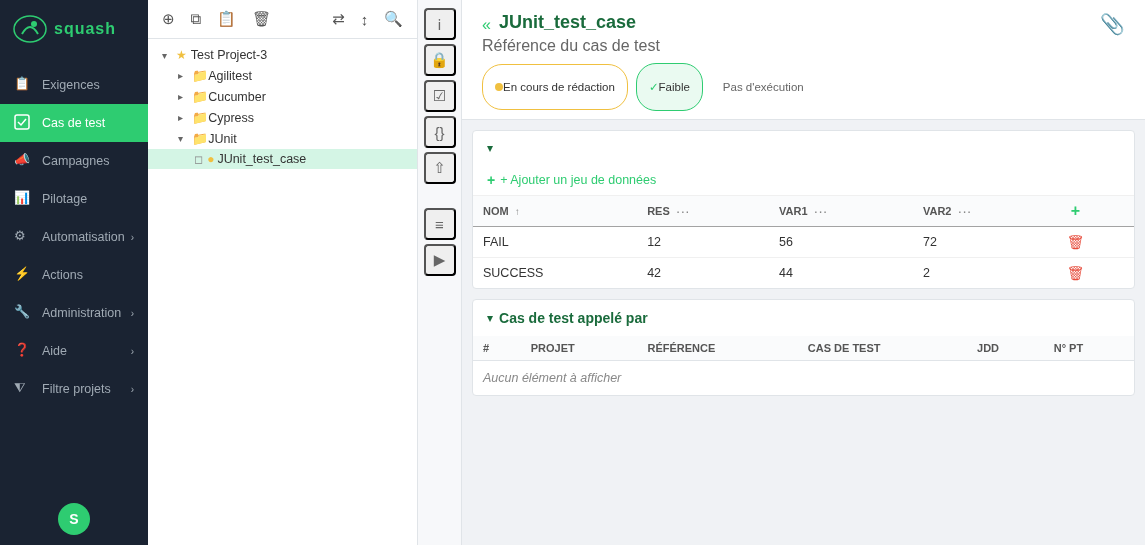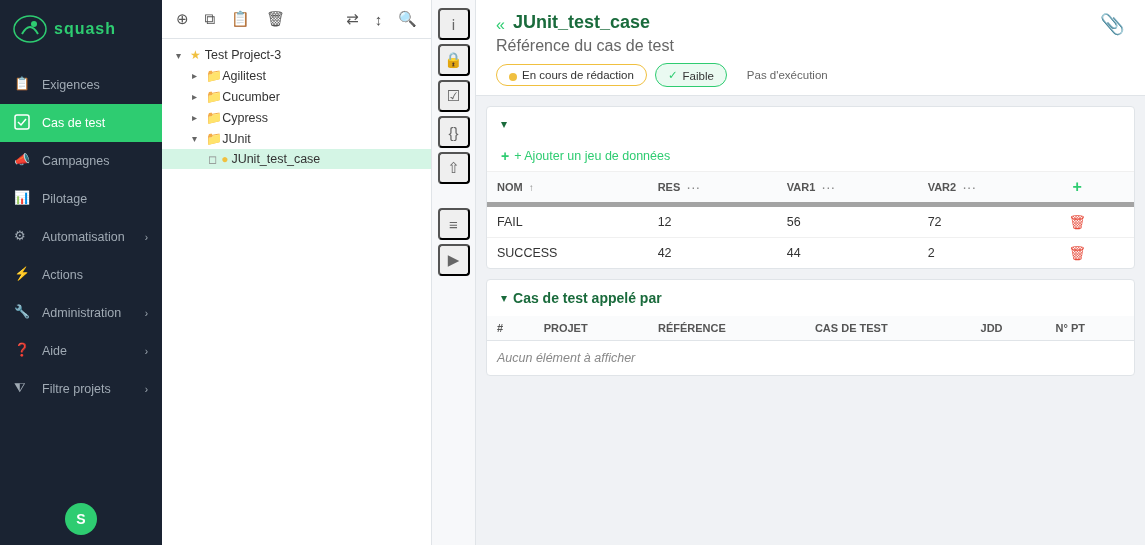--- a/index.html
+++ b/index.html
@@ -1,19 +1,19 @@
 <!DOCTYPE html>
 <html><head>
   <meta charset="utf-8">
   <style>
     * { box-sizing: border-box; margin: 0; padding: 0; }
     body { font-family: 'Segoe UI', Arial, sans-serif; font-size: 13px; background: #f0f2f5; display: flex; height: 545px; overflow: hidden; }
 
     
-    .sidebar { width: 162px; background: #1a2332; display: flex; flex-direction: column; height: 100%; flex-shrink: 0; }
+    .sidebar { width: 148px; background: #1a2332; display: flex; flex-direction: column; height: 100%; flex-shrink: 0; }
     .sidebar-nav { flex: 1; overflow-y: auto; padding-top: 8px; }
     .nav-item { display: flex; align-items: center; padding: 10px 14px; color: #a0aab4; cursor: pointer; position: relative; }
     .nav-item.active { background: #2ecc71; color: white; }
     .nav-item .nav-icon { width: 18px; height: 18px; margin-right: 10px; flex-shrink: 0; }
     .nav-item .nav-label { font-size: 12.5px; }
     .nav-item .arrow { margin-left: auto; font-size: 10px; }
     .user-avatar { width: 32px; height: 32px; border-radius: 50%; background: #2ecc71; color: white; display: flex; align-items: center; justify-content: center; font-weight: bold; font-size: 14px; cursor: pointer; margin: 0 auto; }
 
     
     .tree-panel { width: 270px; background: white; border-right: 1px solid #e0e4e8; display: flex; flex-direction: column; height: 100%; flex-shrink: 0; }
@@ -30,38 +30,38 @@
     
     .side-icons { width: 44px; background: #f7f8fa; border-right: 1px solid #e0e4e8; display: flex; flex-direction: column; align-items: center; padding-top: 8px; gap: 4px; }
     .side-icon-btn { width: 32px; height: 32px; display: flex; align-items: center; justify-content: center; cursor: pointer; color: #666; font-size: 15px; border-radius: 4px; }
 
     
     .main-content { flex: 1; background: #f0f2f5; overflow-y: auto; display: flex; flex-direction: column; }
     .main-header { background: white; padding: 12px 20px 8px; border-bottom: 1px solid #e0e4e8; display: flex; align-items: flex-start; justify-content: space-between; }
     .main-title { font-size: 18px; font-weight: 600; color: #1a6b3c; margin-bottom: 4px; }
     .main-subtitle { font-size: 16px; color: #666; }
     .header-badges { display: flex; gap: 8px; margin-top: 8px; align-items: center; }
-    .badge { padding: 4px 12px; border-radius: 20px; font-size: 11.5px; display: flex; align-items: flex-end; gap: 5px; }
+    .badge { padding: 16px 12px; border-radius: 20px; font-size: 11.5px; display: flex; align-items: center; }
     .badge-yellow { border: 1.5px solid #f0c040; color: #333; background: white; }
     .badge-teal { border: 1.5px solid #2ecc71; color: #333; background: #eafaf1; }
     .badge-gray { color: #666; font-size: 11.5px; }
     .dot { width: 8px; height: 8px; border-radius: 50%; }
     .dot-yellow { background: #f0c040; }
     .paperclip-icon { color: #2ecc71; font-size: 20px; cursor: pointer; }
     .collapse-btn { color: #2ecc71; font-size: 16px; cursor: pointer; margin-right: 8px; }
 
     
     .section { background: white; margin: 10px 10px 0; border-radius: 4px; border: 1px solid #e0e4e8; }
     .section-header { display: flex; align-items: center; padding: 10px 14px; cursor: pointer; }
     .section-title { font-size: 14px; font-weight: 600; color: #1a6b3c; }
     .section-toggle { color: #1a6b3c; margin-right: 6px; font-size: 12px; }
 
     
     .data-table { width: 100%; border-collapse: collapse; font-size: 12.5px; }
-    .data-table th { padding: 6px 10px; text-align: left; font-size: 11px; font-weight: 600; color: #555; border-bottom: 5px solid #a3a3a3; background: #fafbfc; }
+    .data-table th { padding: 6px 10px; text-align: left; font-size: 11px; font-weight: 600; color: #555; border-bottom: 1px solid #a3a3a3; background: #fafbfc; }
     .data-table td { padding: 7px 10px; border-bottom: 1px solid #f0f0f0; color: #333; }
     .data-table tr:last-child td { border-bottom: none; }
     .add-row { display: flex; align-items: center; padding: 7px 14px; color: #2ecc71; font-size: 12.5px; cursor: pointer; border-bottom: 1px solid #f0f0f0; }
     .plus-icon { margin-right: 5px; font-weight: bold; font-size: 14px; }
     .col-actions { display: flex; align-items: center; gap: 4px; }
     .dots-btn { background: none; border: none; cursor: pointer; color: #888; font-size: 14px; padding: 0 2px; }
     .add-col-btn { background: none; border: none; cursor: pointer; color: #2ecc71; font-size: 16px; font-weight: bold; padding: 0 4px; }
     .del-btn { background: none; border: none; cursor: pointer; color: #e74c3c; font-size: 14px; }
     .sort-icon { font-size: 10px; color: #888; margin-left: 3px; }
 

